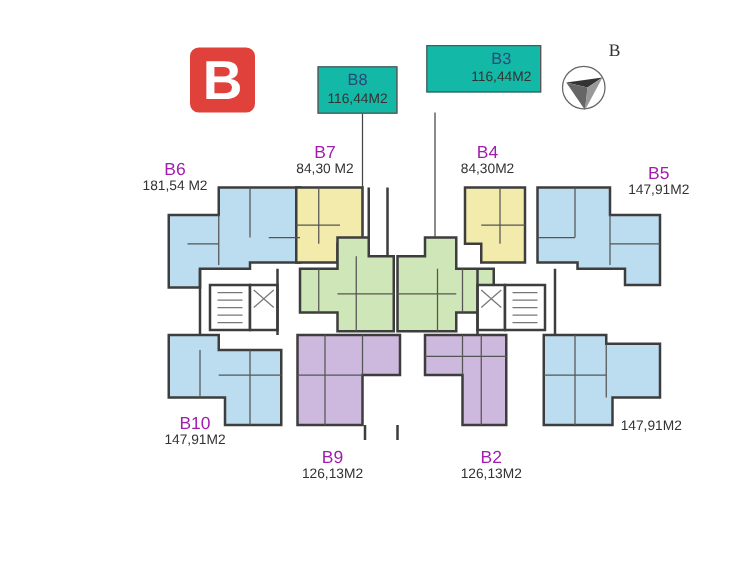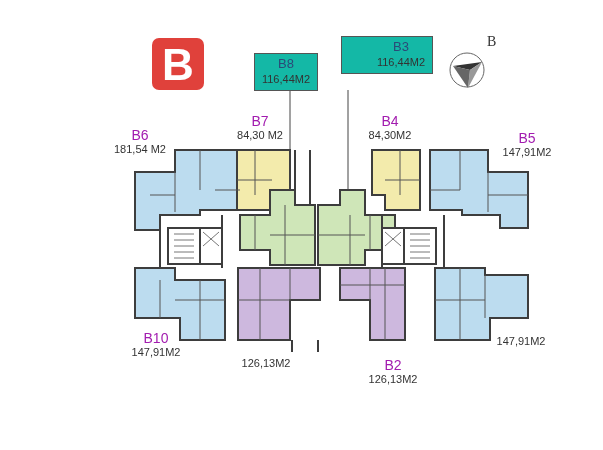--- a/index.html
+++ b/index.html
@@ -119,20 +119,21 @@
 </div>
 <div class="abs lbl" style="left:492px;top:130px;width:70px;">
   <div class="code">B5</div>
   <div class="area">147,91M2</div>
 </div>
 <div class="abs lbl" style="left:116px;top:330px;width:80px;">
   <div class="code">B10</div>
   <div class="area">147,91M2</div>
 </div>
 <div class="abs lbl" style="left:228px;top:357px;width:76px;">
+  <div class="code">B9</div>
   <div class="area">126,13M2</div>
 </div>
 <div class="abs lbl" style="left:355px;top:357px;width:76px;">
   <div class="code">B2</div>
   <div class="area">126,13M2</div>
 </div>
 <div class="abs lbl" style="left:483px;top:335px;width:76px;">
   <div class="area">147,91M2</div>
 </div>
 

